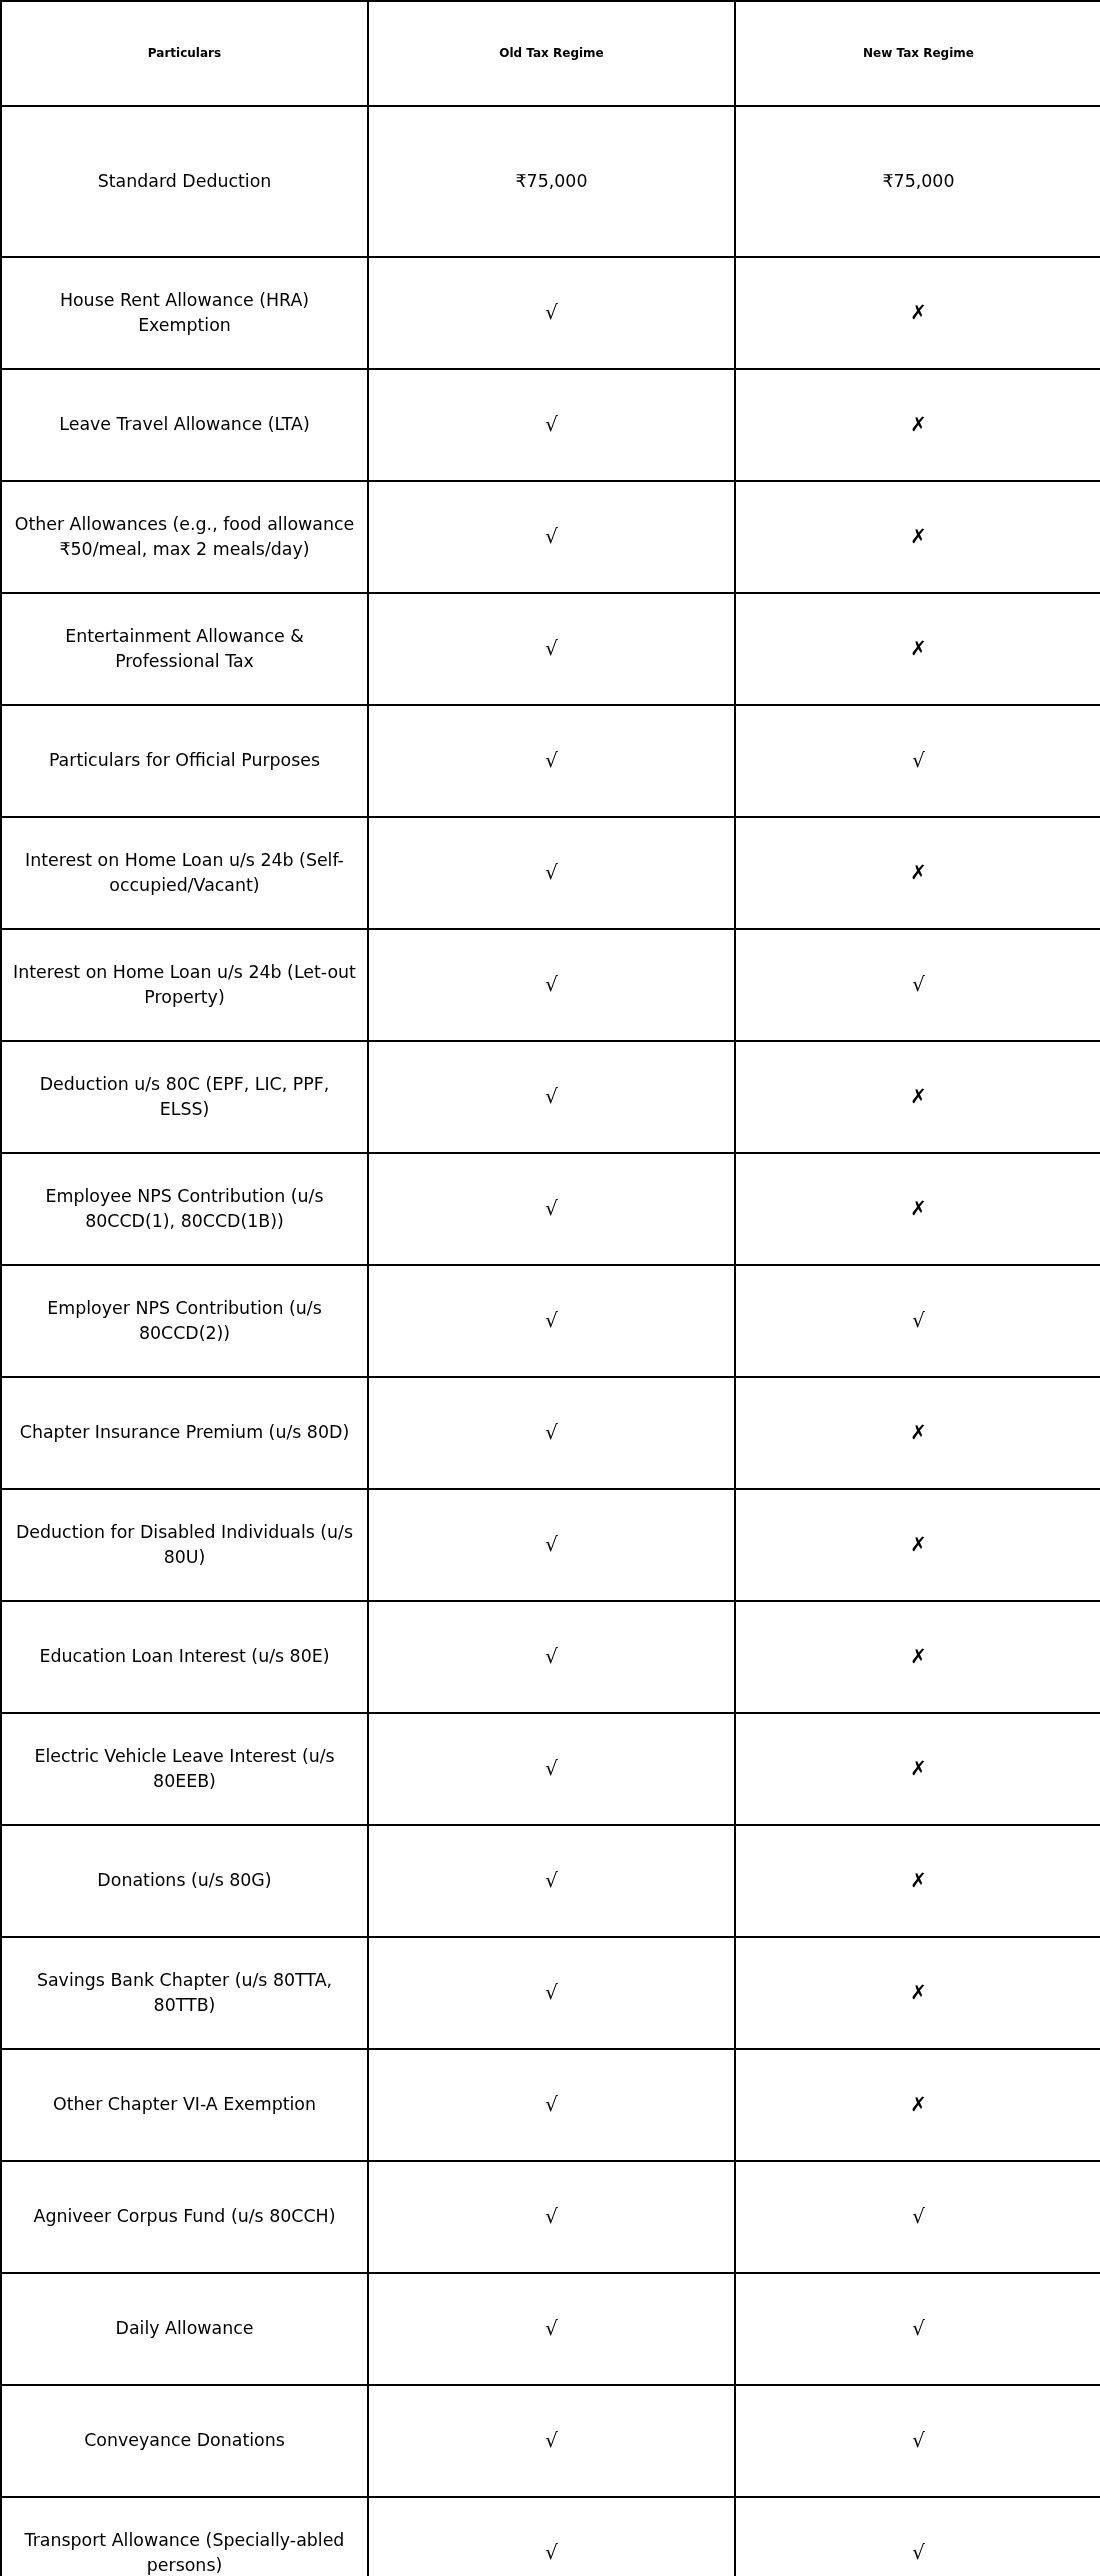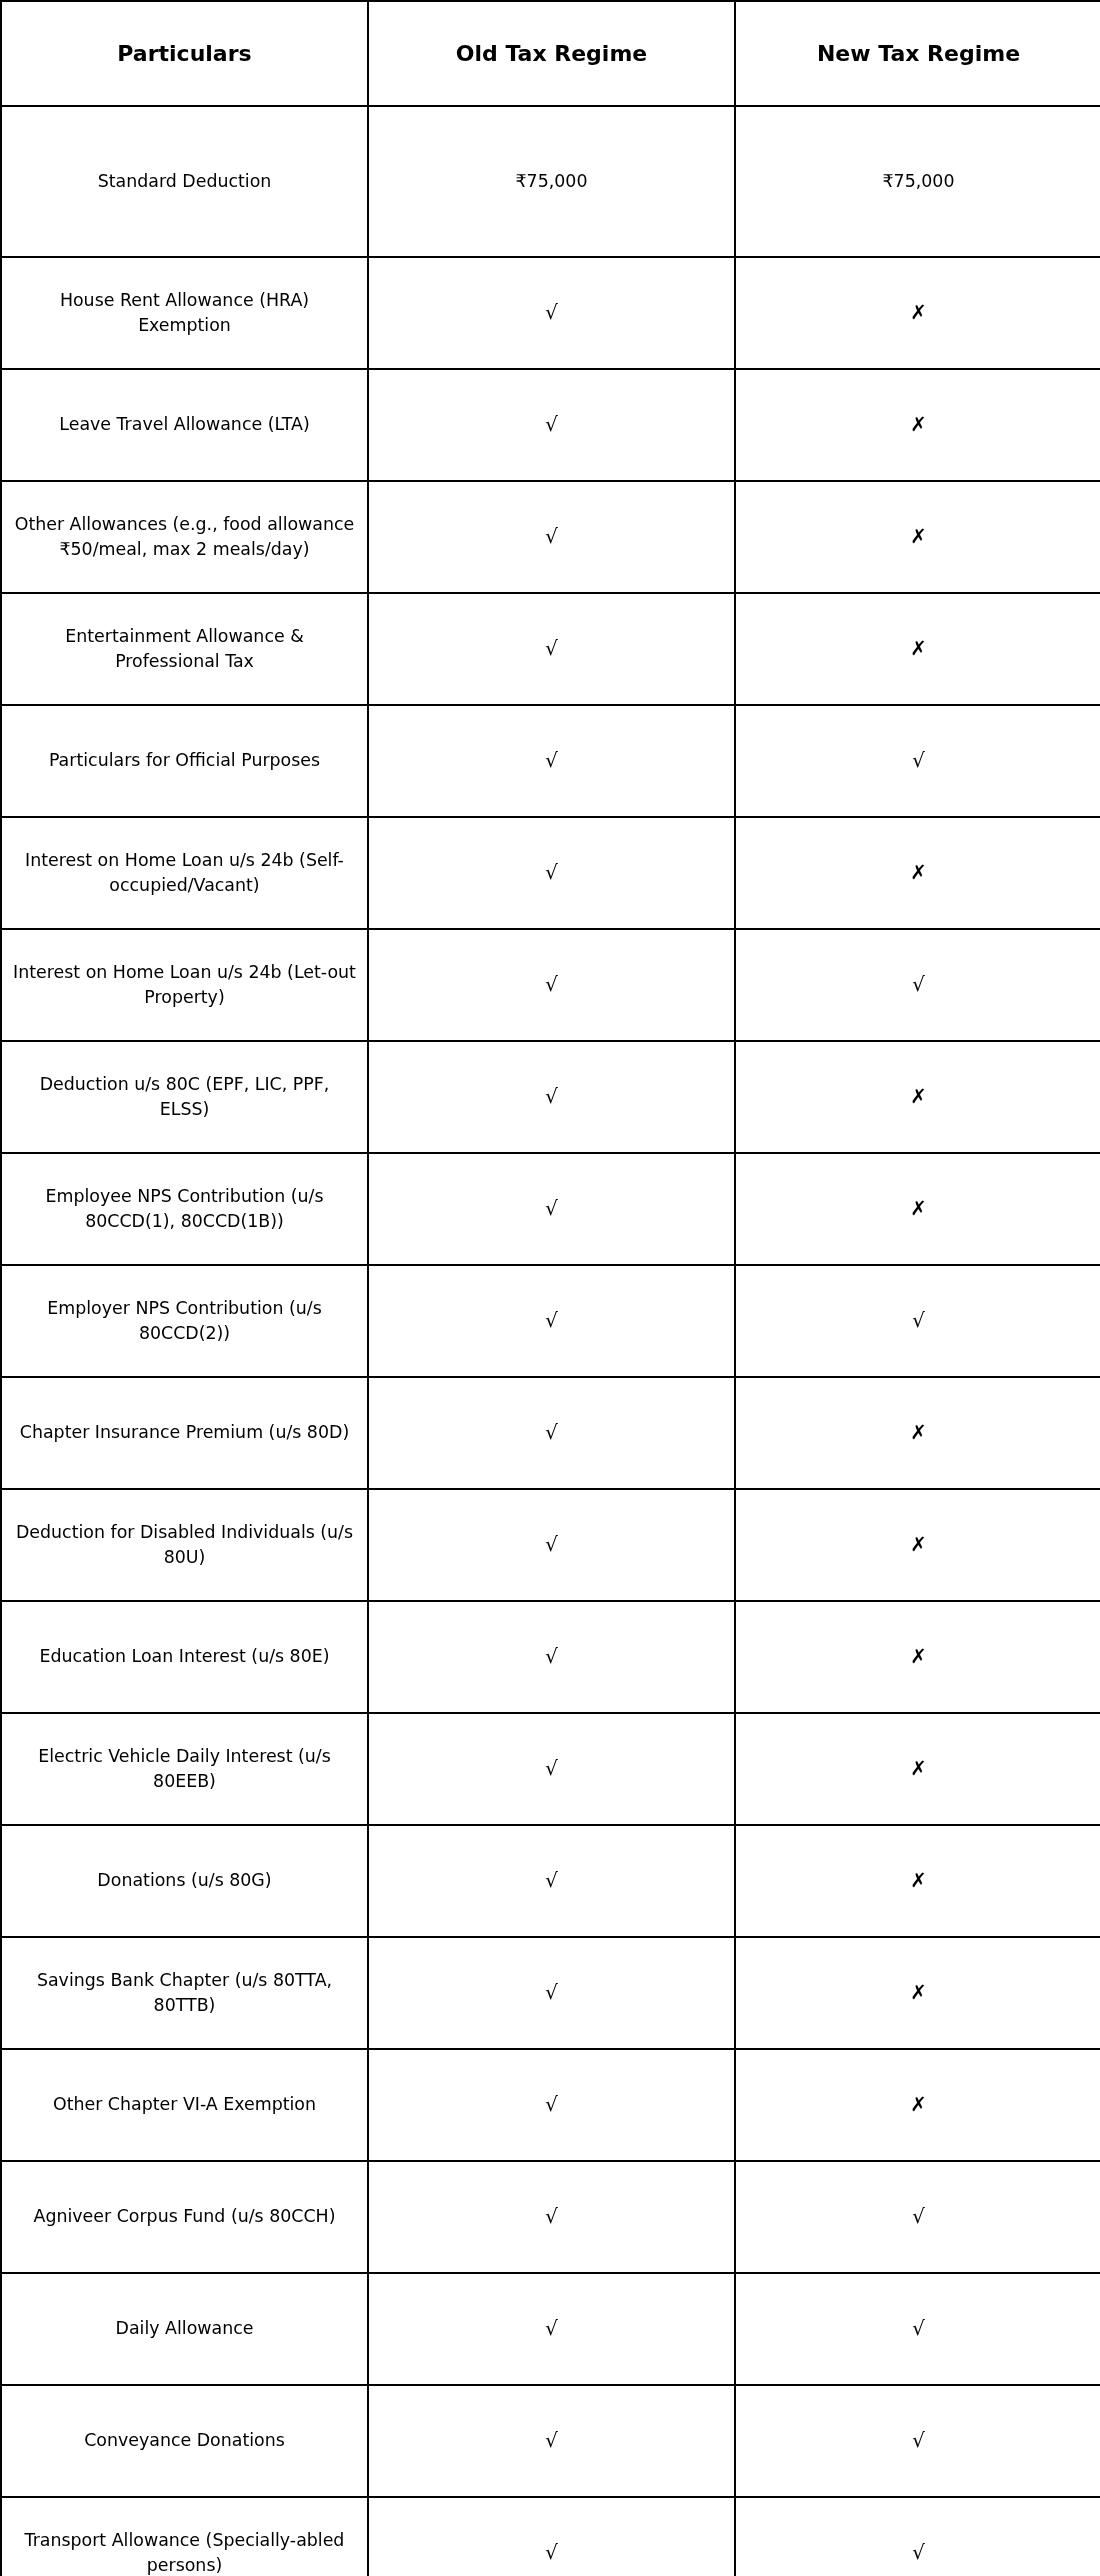--- a/index.html
+++ b/index.html
@@ -18,21 +18,21 @@
   table.cmp th, table.cmp td {
     border: 2.3px solid #000000;
     text-align: center;
     vertical-align: middle;
     padding: 0 10.4px;
     line-height: 25.5px;
     box-sizing: border-box;
   }
   table.cmp th {
     height: 105px;
-    font-size: 22px;
+    font-size: 12px;
     font-weight: bold;
   }
   table.cmp td {
     height: 112px;
     font-size: 17.4px;
     font-weight: normal;
   }
   table.cmp tr.first-row td { height: 151px; }
   .mark { font-size: 19.7px; }
   .mark.yes { font-family: "DejaVu Sans", sans-serif; }
@@ -119,21 +119,21 @@
     <td>Deduction for Disabled Individuals (u/s 80U)</td>
     <td><span class="mark yes">√</span></td>
     <td><span class="mark no">✗</span></td>
   </tr>
       <tr>
     <td>Education Loan Interest (u/s 80E)</td>
     <td><span class="mark yes">√</span></td>
     <td><span class="mark no">✗</span></td>
   </tr>
       <tr>
-    <td>Electric Vehicle Daily Interest (u/s 80EEB)</td>
+    <td>Electric Vehicle Leave Interest (u/s 80EEB)</td>
     <td><span class="mark yes">√</span></td>
     <td><span class="mark no">✗</span></td>
   </tr>
       <tr>
     <td>Donations (u/s 80G)</td>
     <td><span class="mark yes">√</span></td>
     <td><span class="mark no">✗</span></td>
   </tr>
       <tr>
     <td>Savings Bank Chapter (u/s 80TTA, 80TTB)</td>

